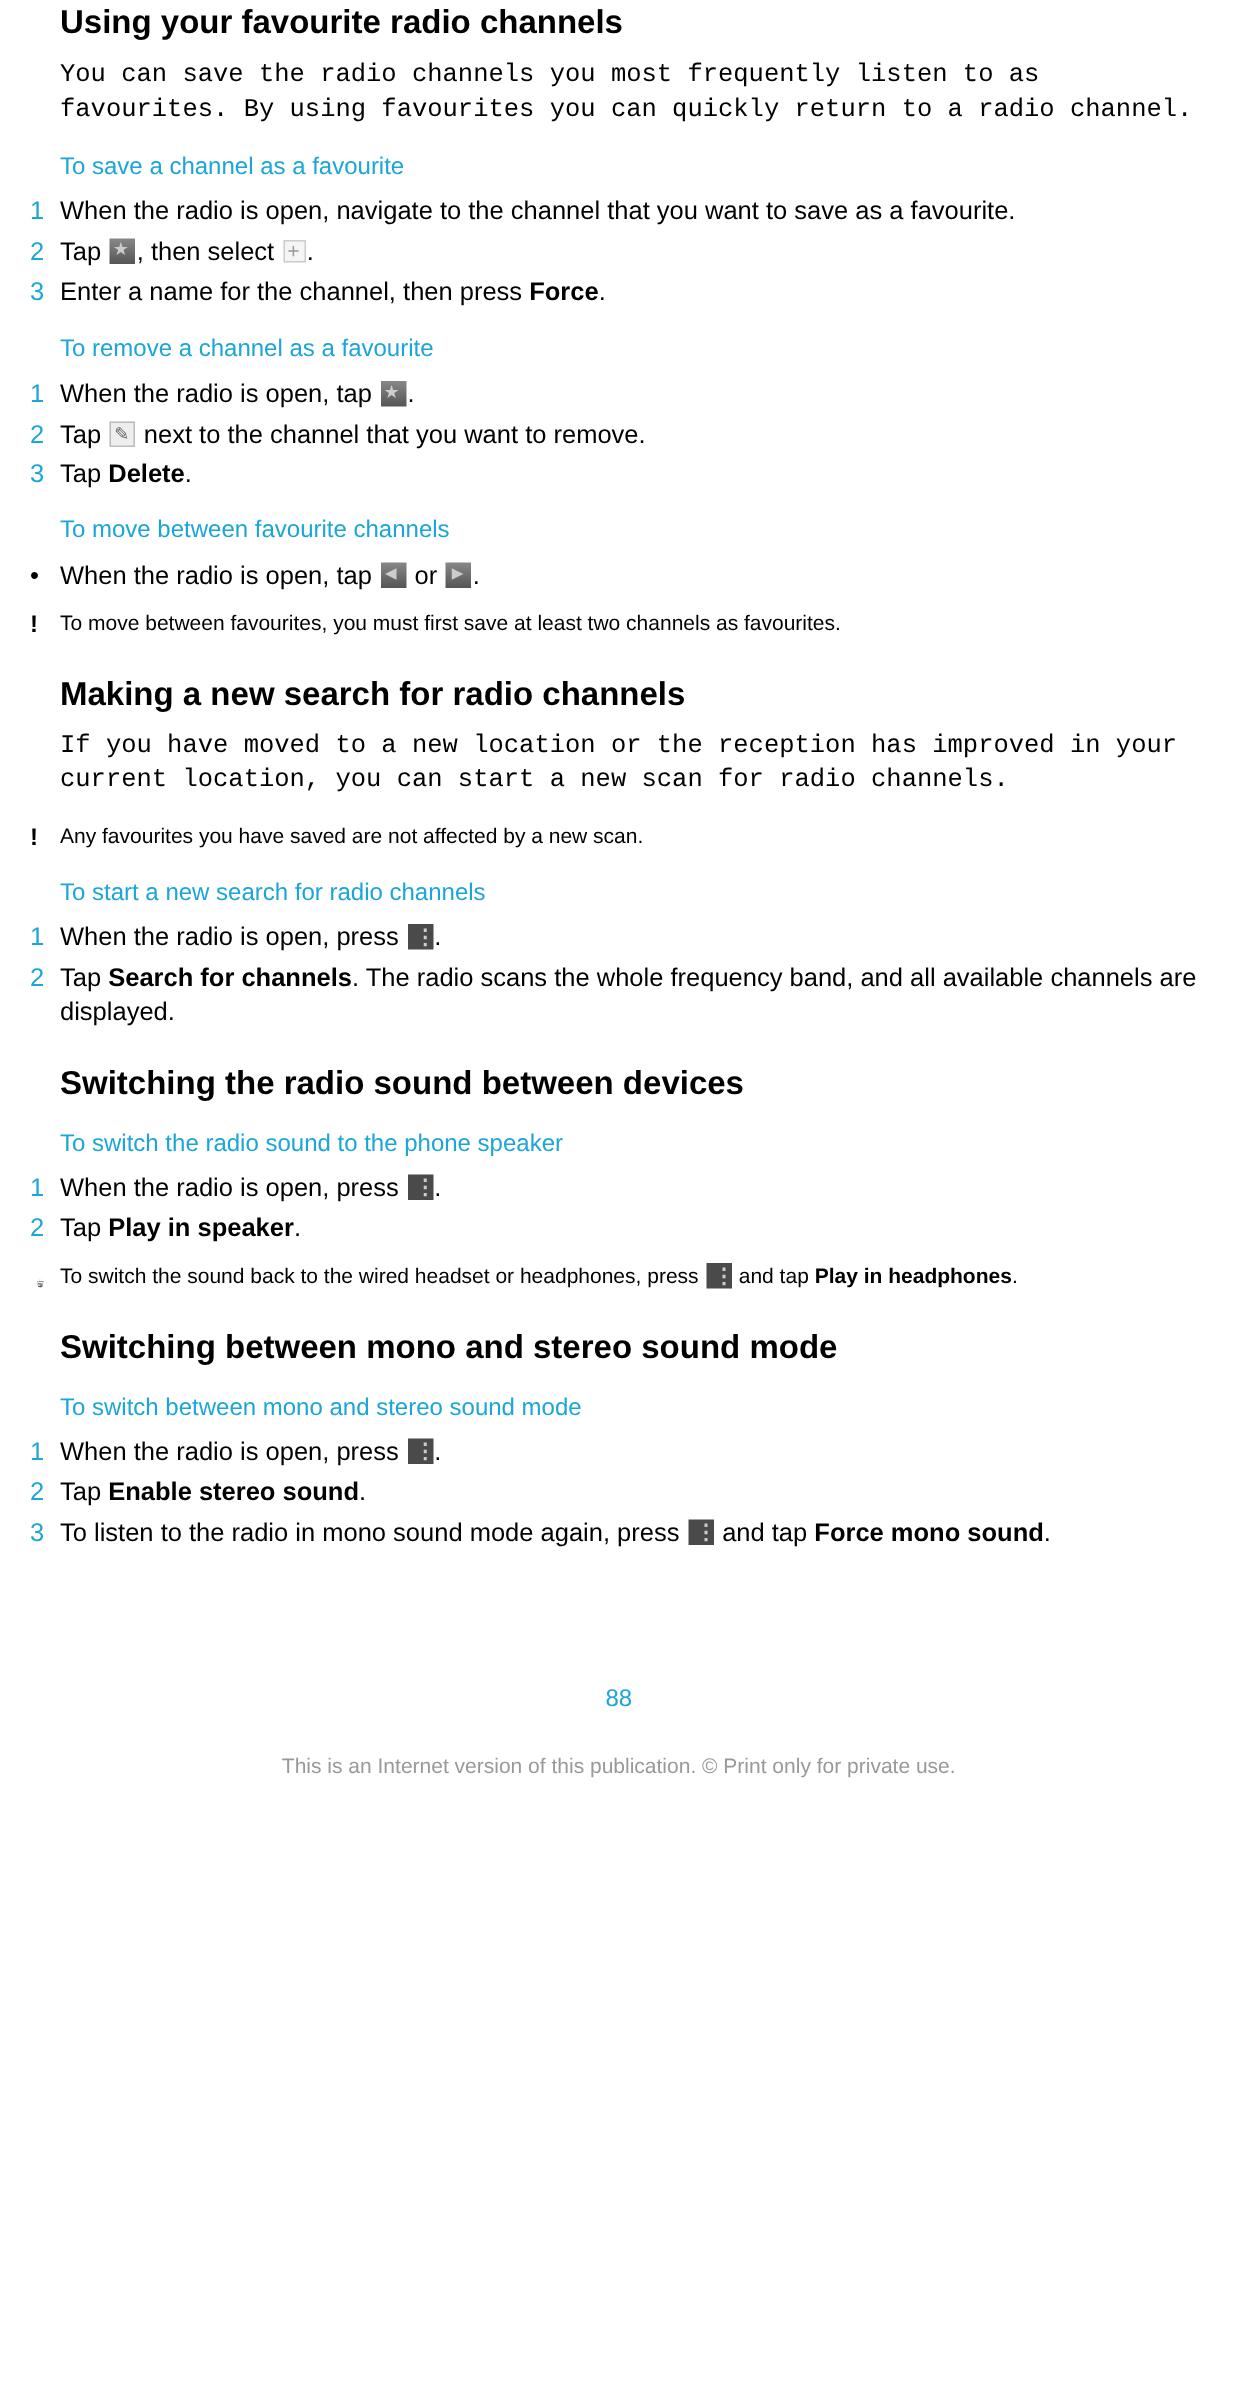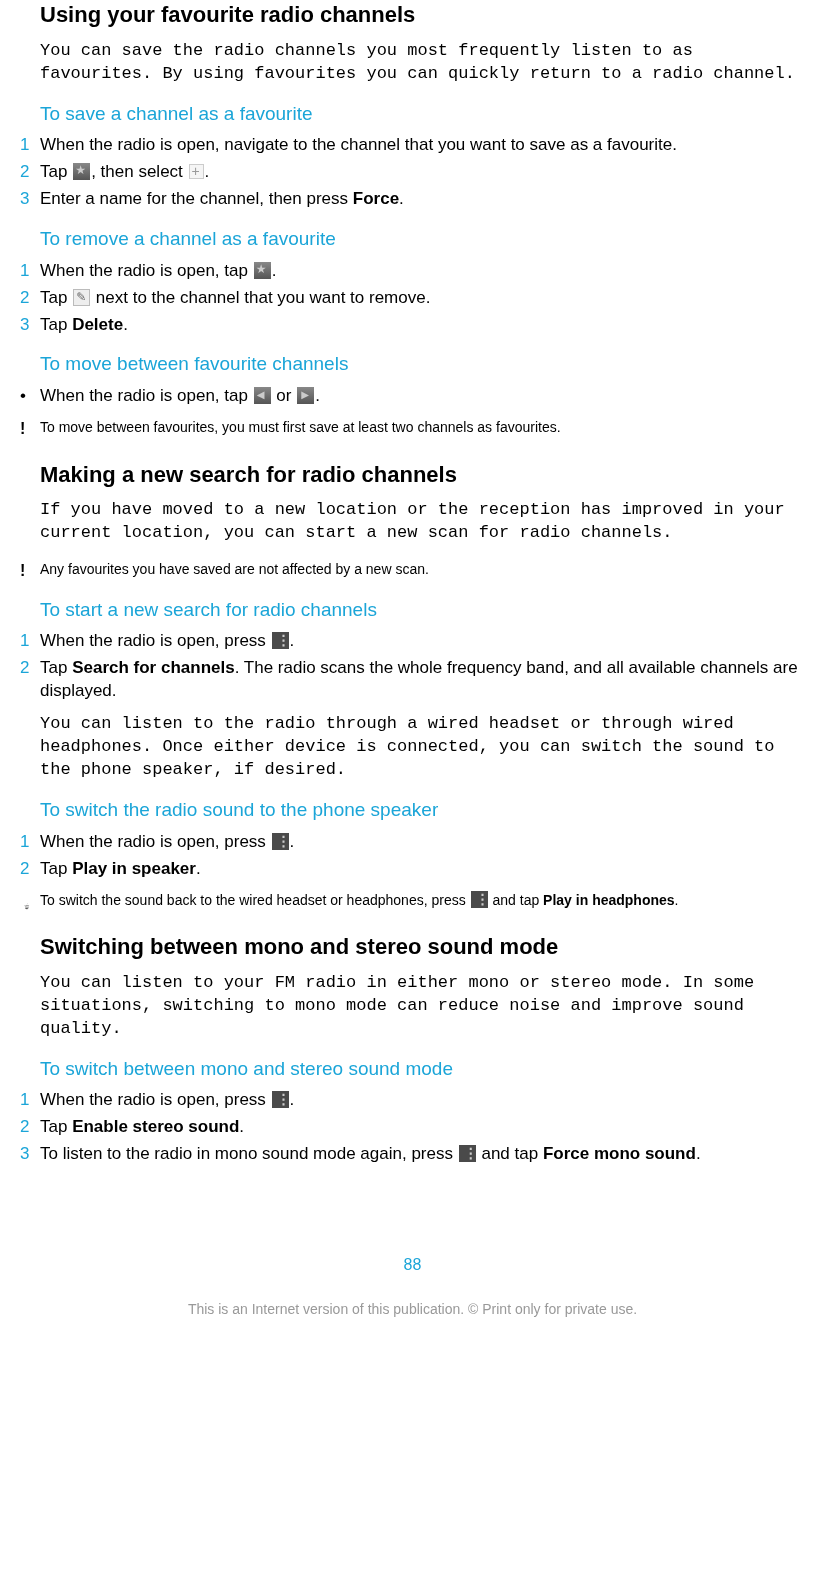--- a/index.html
+++ b/index.html
@@ -20,21 +20,21 @@
       margin-bottom: 10px;
     }
     h2:first-child { margin-top: 0; }
     p.desc {
       margin-bottom: 15px;
       padding-right: 5px;
       font-family: Liberation Mono, monospace;
     }
     .subheading {
       color: #1ba5d8;
-      font-size: 19px;
+      font-size: 16px;
       margin-top: 15px;
       margin-bottom: 8px;
     }
     .step-list, .bullet-list {
       list-style: none;
       padding-left: 0;
       margin-left: -20px;
       margin-bottom: 10px;
     }
     .step-list li, .bullet-list li {
@@ -227,40 +227,39 @@
   <li>
     <span class="step-num">1</span>
     <span class="step-text"><span>When the radio is open, press </span><span class="icon-inline icon-menu"></span><span>.</span></span>
   </li>
   <li>
     <span class="step-num">2</span>
     <span class="step-text"><span>Tap </span><span class="bold">Search for channels</span><span>. The radio scans the whole frequency band, and all available channels are displayed.</span></span>
   </li>
 </ol>
 
-<p class="desc">You can listen to the radio through a wired headset or through wired headphones. Once either device is connected, you can switch the sound to the phone speaker, if desired.</p>
+<h2>Switching the radio sound between devices</h2>
 
 <div class="subheading">To switch the radio sound to the phone speaker</div>
 <ol class="step-list">
   <li>
     <span class="step-num">1</span>
     <span class="step-text"><span>When the radio is open, press </span><span class="icon-inline icon-menu"></span><span>.</span></span>
   </li>
   <li>
     <span class="step-num">2</span>
     <span class="step-text"><span>Tap </span><span class="bold">Play in speaker</span><span>.</span></span>
   </li>
 </ol>
 <div class="note">
   <span class="note-icon bulb-icon"></span>
   <span class="note-text"><span>To switch the sound back to the wired headset or headphones, press </span><span class="icon-inline icon-menu"></span><span> and tap </span><span class="bold">Play in headphones</span><span>.</span></span>
 </div>
 
 <h2>Switching between mono and stereo sound mode</h2>
-<p class="desc">You can listen to your FM radio in either mono or stereo mode. In some situations, switching to mono mode can reduce noise and improve sound quality.</p>
 
 <div class="subheading">To switch between mono and stereo sound mode</div>
 <ol class="step-list">
   <li>
     <span class="step-num">1</span>
     <span class="step-text"><span>When the radio is open, press </span><span class="icon-inline icon-menu"></span><span>.</span></span>
   </li>
   <li>
     <span class="step-num">2</span>
     <span class="step-text"><span>Tap </span><span class="bold">Enable stereo sound</span><span>.</span></span>

